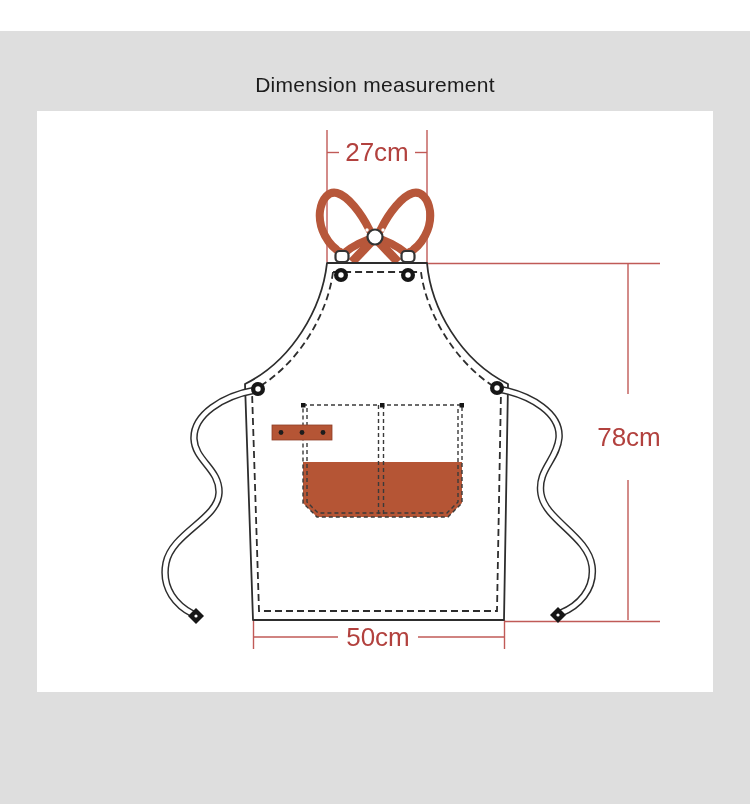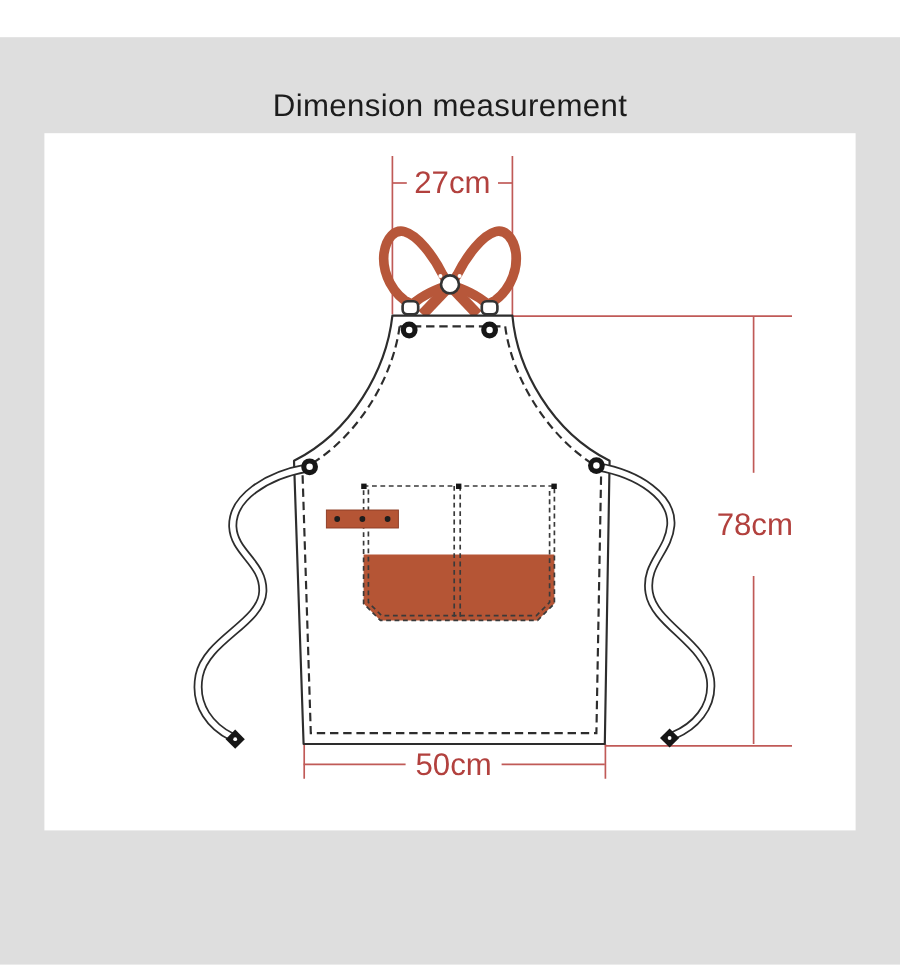--- a/index.html
+++ b/index.html
@@ -14,21 +14,21 @@
     position:absolute;left:0;top:31px;width:750px;height:773px;
     background:#dedede;
   }
   .white-panel{
     position:absolute;left:37px;top:111px;width:676px;height:581px;
     background:#ffffff;
   }
   .title{
     position:absolute;left:0;top:73px;width:750px;
     text-align:center;
-    font-size:26px;color:#1c1c1c;letter-spacing:.3px;
+    font-size:21px;color:#1c1c1c;letter-spacing:.3px;
   }
   svg.diagram{position:absolute;left:0;top:0;}
   .dim-line{stroke:#c05a57;stroke-width:1.4;fill:none;}
   .dim-text{fill:#b2413e;font-family:"Liberation Sans",sans-serif;font-size:26px;text-anchor:middle;}
   .outline{stroke:#2d2d2d;stroke-width:1.8;fill:#ffffff;stroke-linejoin:round;}
   .stitch{stroke:#2d2d2d;stroke-width:1.8;fill:none;stroke-dasharray:7 4;}
   .pocket-dash{stroke:#3a3a3a;stroke-width:1.4;fill:none;stroke-dasharray:4 3;}
   .strap-stroke{fill:none;stroke-linecap:round;stroke-width:8;}
   .strap-leg{fill:none;stroke-linecap:butt;stroke-width:9;}
   .metal{fill:#ffffff;stroke:#333333;stroke-width:2.2;}

